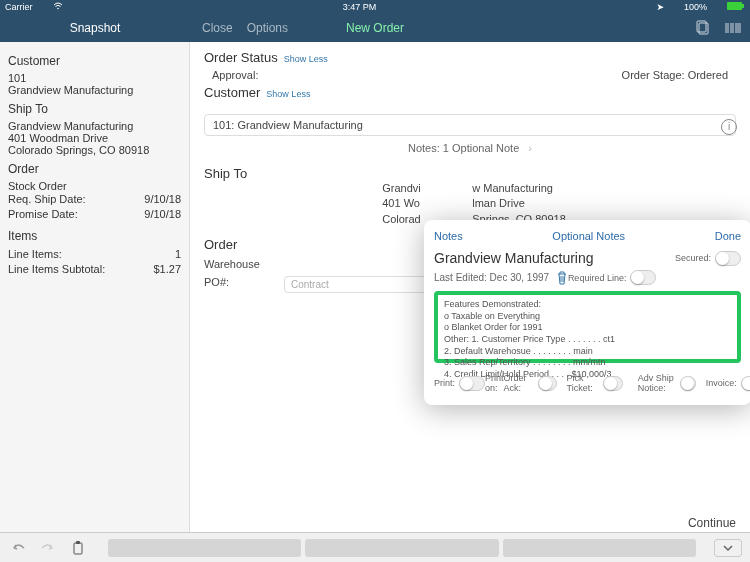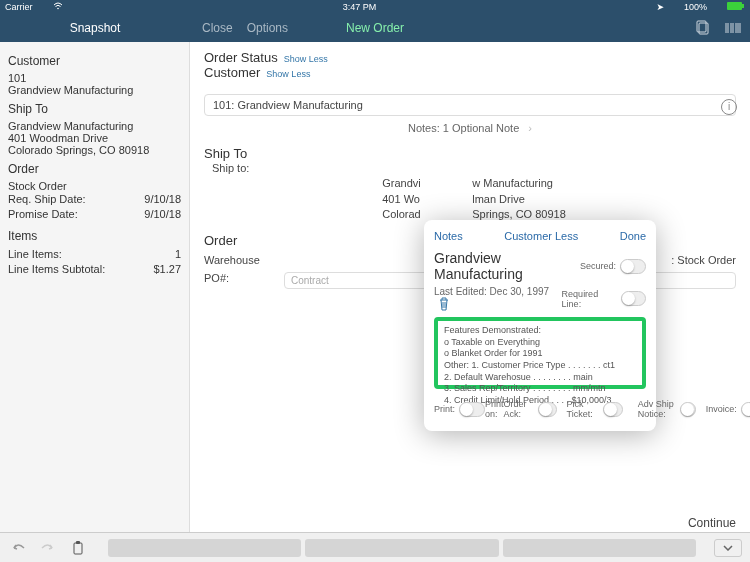--- a/index.html
+++ b/index.html
@@ -30,27 +30,27 @@
 .po-box { border: 1px solid #ddd; border-radius: 4px; flex: 1; padding: 2px 6px; color: #aaa; font-size: 10px; }
 .continue { position: absolute; right: 14px; bottom: 2px; font-size: 12px; color: #444; }
 .bottom-bar { height: 30px; background: #f0f0f0; border-top: 1px solid #ccc; display: flex; align-items: center; padding: 0 8px; }
 .bb-btn { width: 20px; height: 20px; display: flex; align-items: center; justify-content: center; color: #888; margin-right: 10px; }
 .bb-seg { flex: 1; display: flex; gap: 4px; padding: 0 10px; }
 .seg { flex: 1; height: 18px; background: #d5d5d5; border-radius: 3px; }
 .bb-right { width: 28px; height: 18px; border: 1px solid #ccc; border-radius: 3px; display: flex; align-items: center; justify-content: center; margin-left: 8px; }
 
 
 .modal-backdrop { position: absolute; left: 0; top: 0; width: 100%; height: 100%; pointer-events: none; }
-.modal { position: absolute; left: 234px; top: 178px; width: 232px; background: #fff; border-radius: 8px; box-shadow: 0 4px 30px rgba(0,0,0,0.3); padding: 8px 10px 12px; font-size: 10px; pointer-events: auto; }
+.modal { position: absolute; left: 234px; top: 178px; width: 327px; background: #fff; border-radius: 8px; box-shadow: 0 4px 30px rgba(0,0,0,0.3); padding: 8px 10px 12px; font-size: 10px; pointer-events: auto; }
 .modal-header { display: flex; justify-content: space-between; color: #2b6aa8; font-size: 11px; padding: 2px 0 8px; }
 .modal-title-row { display: flex; justify-content: space-between; align-items: center; margin-bottom: 4px; }
 .modal-title { font-size: 14px; color: #333; }
 .toggle { width: 26px; height: 15px; background: #eee; border: 1px solid #ccc; border-radius: 10px; position: relative; display: inline-block; vertical-align: middle; }
 .toggle::after { content: ""; position: absolute; width: 13px; height: 13px; background: #fff; border-radius: 50%; left: 0; top: 0; box-shadow: 0 1px 2px rgba(0,0,0,0.3); }
-.modal-sub { display: flex; justify-content: space-between; align-items: center; color: #666; margin-bottom: 6px; }
+.modal-sub { display: flex; align-items: center; color: #666; margin-bottom: 6px; }
 .trash svg { display: block; }
 .note-box { border: 4px solid #22c55e; border-radius: 4px; padding: 4px 6px; font-size: 9px; color: #555; line-height: 1.3; height: 72px; }
 .print-row { display: flex; justify-content: space-between; align-items: center; margin-top: 10px; color: #666; font-size: 9px; }
 .print-col { display: flex; align-items: center; gap: 4px; }
 .print-opts { display: flex; flex-direction: row; gap: 15px; }
 .print-opts-row { display: flex; gap: 10px; justify-content: flex-end; }
 .lbl-sm { font-size: 9px; color: #666; }
 </style>
 </head>
 <body>
@@ -125,33 +125,36 @@
         <span>1</span>
       </div>
     <div class="line">
         <span>Line Items Subtotal:</span>
         <span>$1.27</span>
       </div>
   </div>
 
   <div class="content">
     <div><span class="section-title">Order Status</span><span class="show-less">Show Less</span></div>
+    <div class="row">
+      <span>Approval:</span>
+      <span><span>Order Stage:</span> <span>Ordered</span></span>
+    </div>
     <div style=""><span class="section-title">Customer</span><span class="show-less">Show Less</span></div>
     <div class="cust-box">
       <span>101: Grandview Manufacturing</span>
       <span class="info-circle">i</span>
     </div>
     <div class="notes-row">
       <span>Notes:</span>
       <span>1 Optional Note</span>
       <span class="chev">›</span>
     </div>
     <div style="margin-top:6px"><span class="section-title">Ship To</span></div>
     <div class="ship-info">
-      <div>Ship to:</div>
       <div style="display:flex;justify-content:center">
         <div style="width:90px;overflow:hidden">
           <div>Grandvi</div>
           <div>401 Wo</div>
           <div>Colorad</div>
         </div>
         <div style="text-align:left">
           <div>w Manufacturing</div>
           <div>lman Drive</div>
           <div>Springs, CO 80918</div>
@@ -167,21 +170,21 @@
     <div class="order-row">
       <div class="order-label">PO#:</div>
       <div class="po-box">Contract</div>
     </div>
     <div class="continue">Continue</div>
 
     <div class="modal-backdrop">
       <div class="modal">
         <div class="modal-header">
           <span>Notes</span>
-          <span>Customer Less</span>
+          <span>Optional Notes</span>
           <span>Done</span>
         </div>
         <div class="modal-title-row">
           <span class="modal-title">Grandview Manufacturing</span>
           <span class="print-col">
               <span class="lbl-sm">Secured:</span>
               <span class="toggle"></span>
             </span>
         </div>
         <div class="modal-sub">

